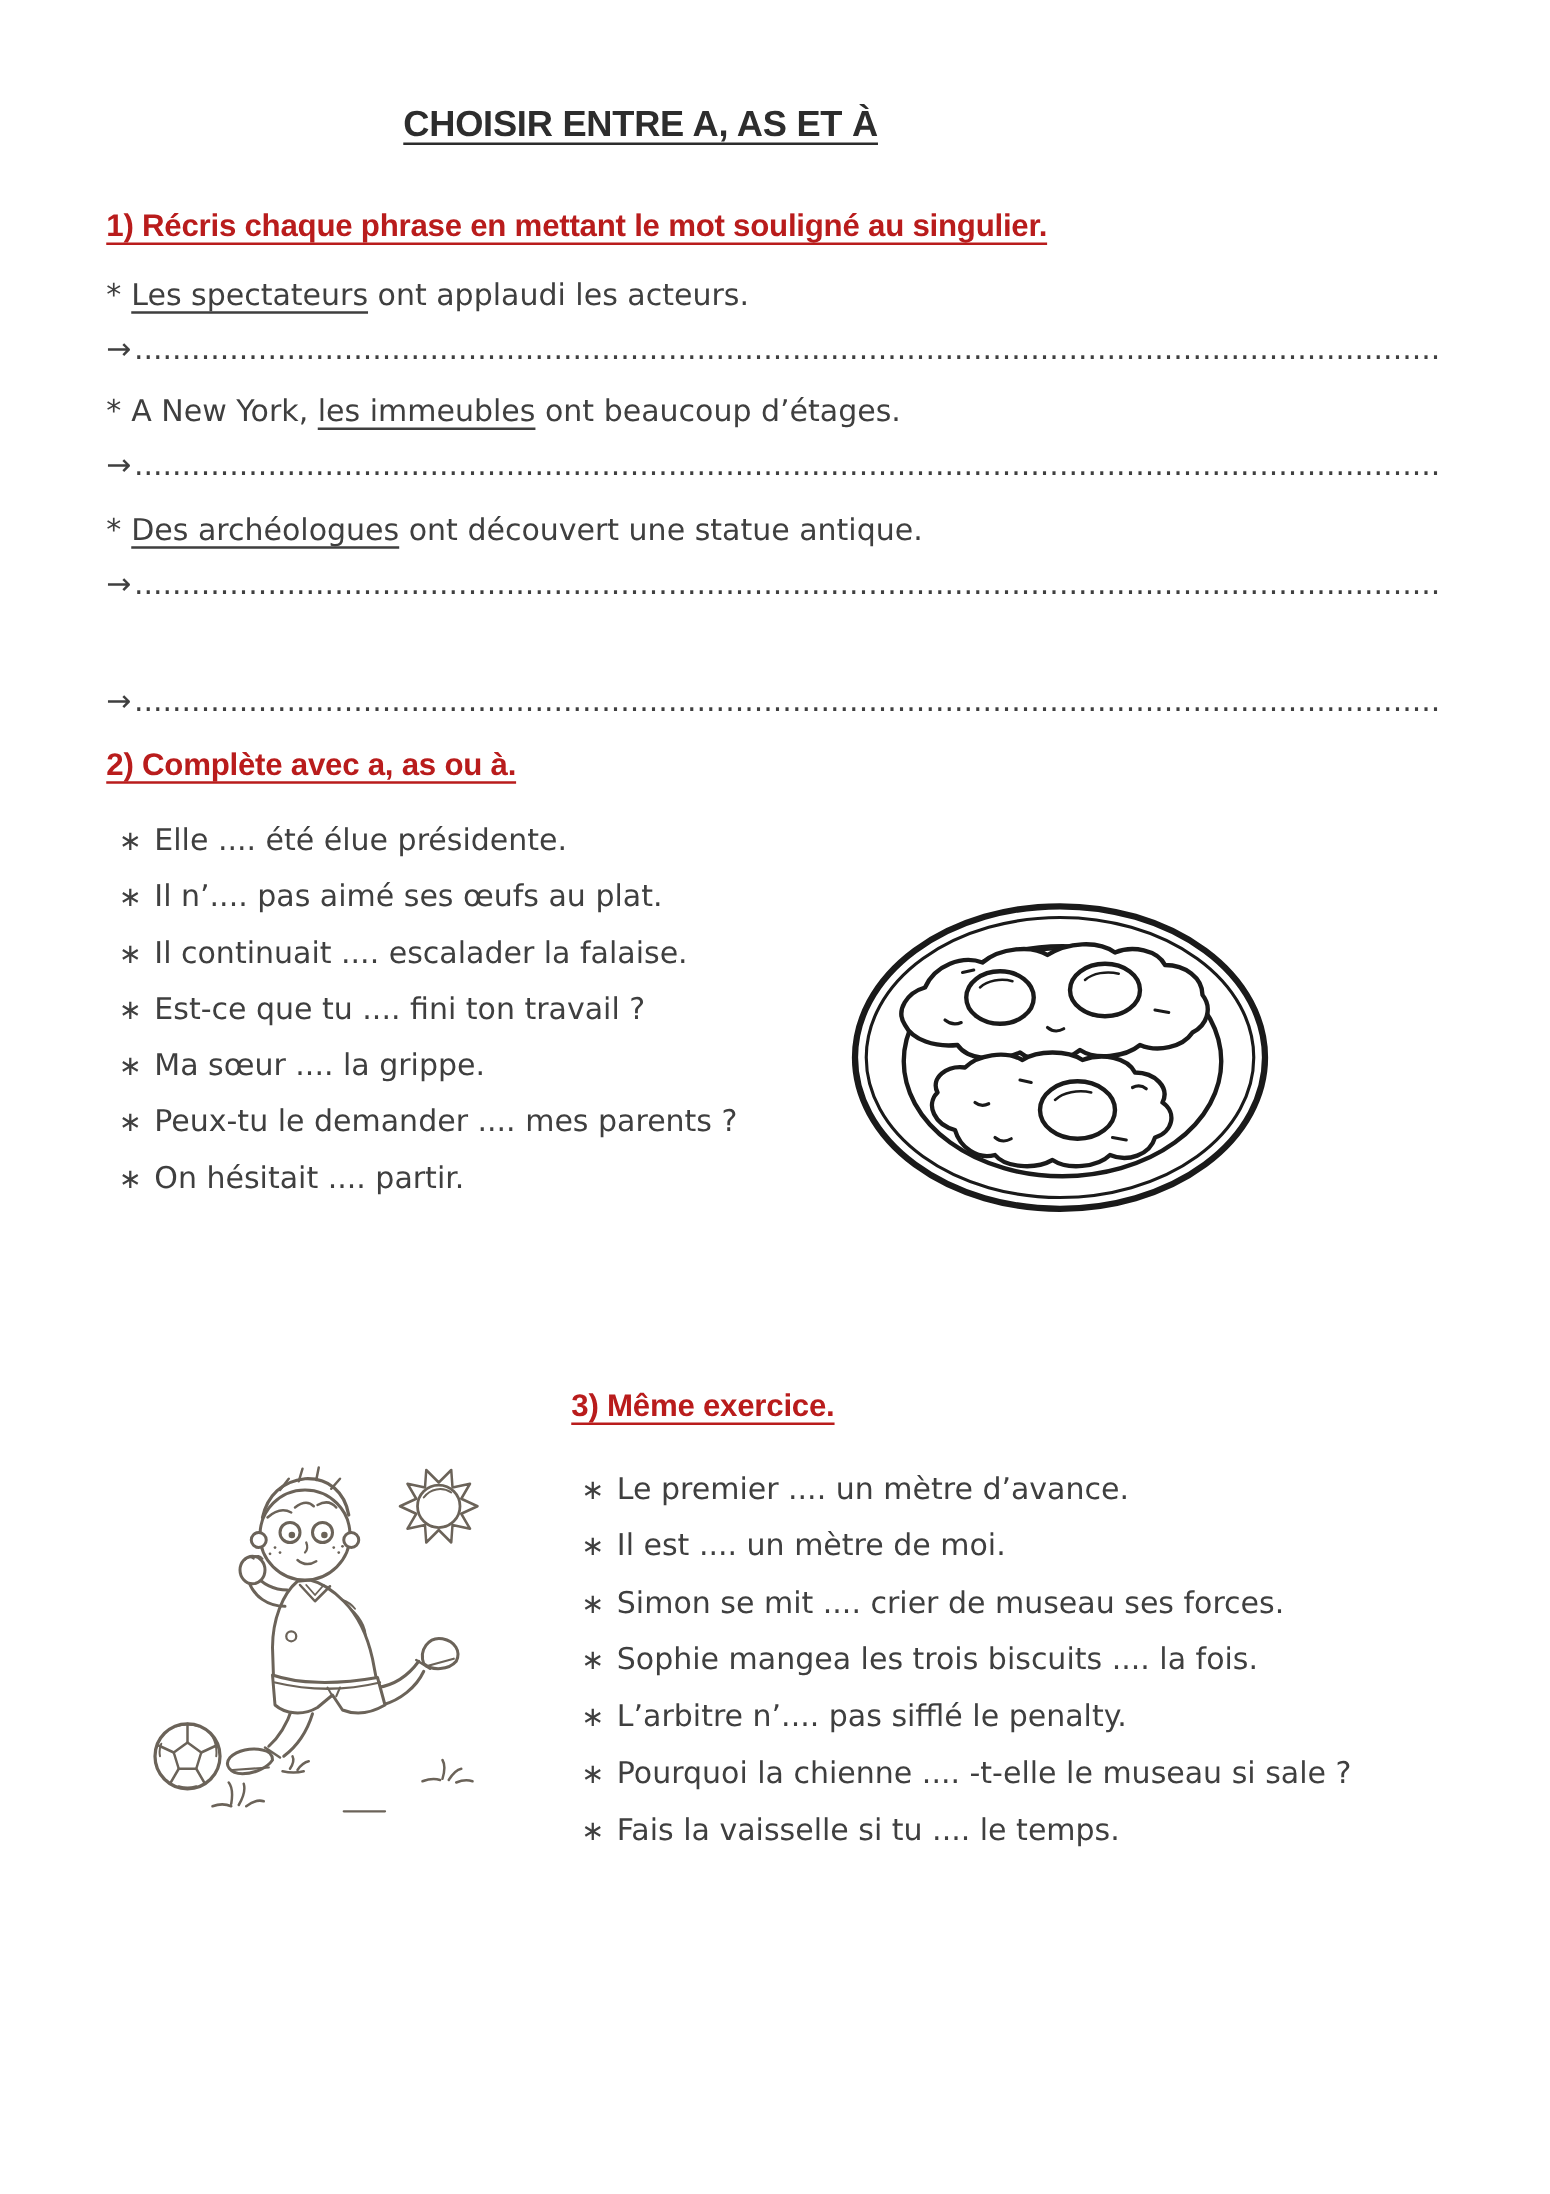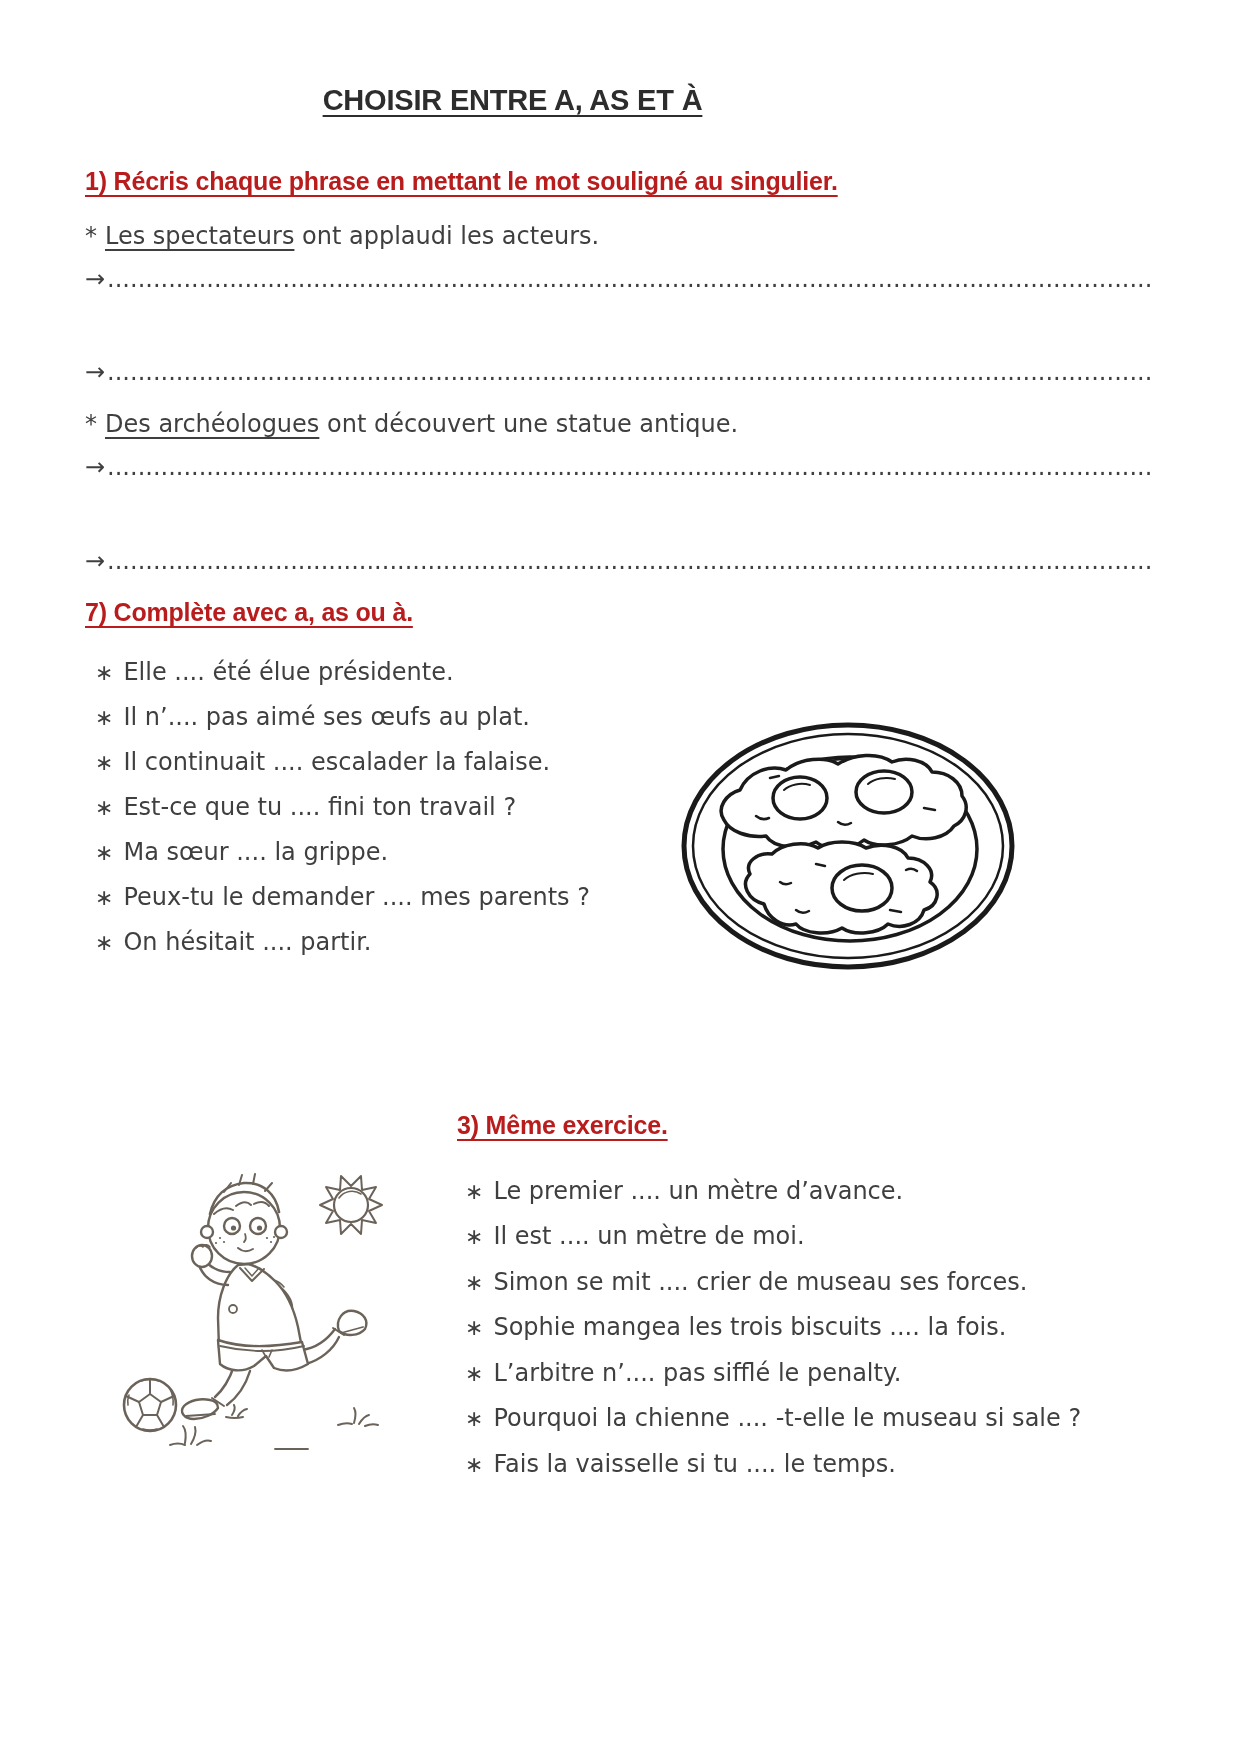--- a/index.html
+++ b/index.html
@@ -37,28 +37,29 @@
 
 <div class="page">
 
   <div class="title">CHOISIR ENTRE A, AS ET À</div>
 
   <div class="h" style="left:85px; top:166px;">1) Récris chaque phrase en mettant le mot souligné au singulier.</div>
 
   <div class="line" style="left:85px; top:221px;"><span class="ast">*</span><span></span><span class="u">Les spectateurs</span><span> ont applaudi les acteurs.</span></div>
   <div class="dotsline" style="top:264px;"><span class="arrow">→</span><span>......................................................................................................................................................</span></div>
 
+  <div class="line" style="left:85px; top:314px;"><span class="ast">*</span><span>A New York, </span><span class="u">les immeubles</span><span> ont beaucoup d’étages.</span></div>
   <div class="dotsline" style="top:357px;"><span class="arrow">→</span><span>......................................................................................................................................................</span></div>
 
   <div class="line" style="left:85px; top:409px;"><span class="ast">*</span><span></span><span class="u">Des archéologues</span><span> ont découvert une statue antique.</span></div>
   <div class="dotsline" style="top:452px;"><span class="arrow">→</span><span>......................................................................................................................................................</span></div>
 
   <div class="dotsline" style="top:546px;"><span class="arrow">→</span><span>......................................................................................................................................................</span></div>
 
-  <div class="h" style="left:85px; top:597px;">7) Complète avec a, as ou à.</div>
+  <div class="h" style="left:85px; top:597px;">2) Complète avec a, as ou à.</div>
 
   <div class="li" style="left:95px; top:657px;"><span class="ast">∗</span><span>Elle .... été élue présidente.</span></div>
   <div class="li" style="left:95px; top:702px;"><span class="ast">∗</span><span>Il n’.... pas aimé ses œufs au plat.</span></div>
   <div class="li" style="left:95px; top:747px;"><span class="ast">∗</span><span>Il continuait .... escalader la falaise.</span></div>
   <div class="li" style="left:95px; top:792px;"><span class="ast">∗</span><span>Est-ce que tu .... fini ton travail ?</span></div>
   <div class="li" style="left:95px; top:837px;"><span class="ast">∗</span><span>Ma sœur .... la grippe.</span></div>
   <div class="li" style="left:95px; top:882px;"><span class="ast">∗</span><span>Peux-tu le demander .... mes parents ?</span></div>
   <div class="li" style="left:95px; top:927px;"><span class="ast">∗</span><span>On hésitait .... partir.</span></div>
 
   <svg style="left:678px; top:720px;" width="340" height="252" viewBox="0 0 340 252" aria-hidden="true">

